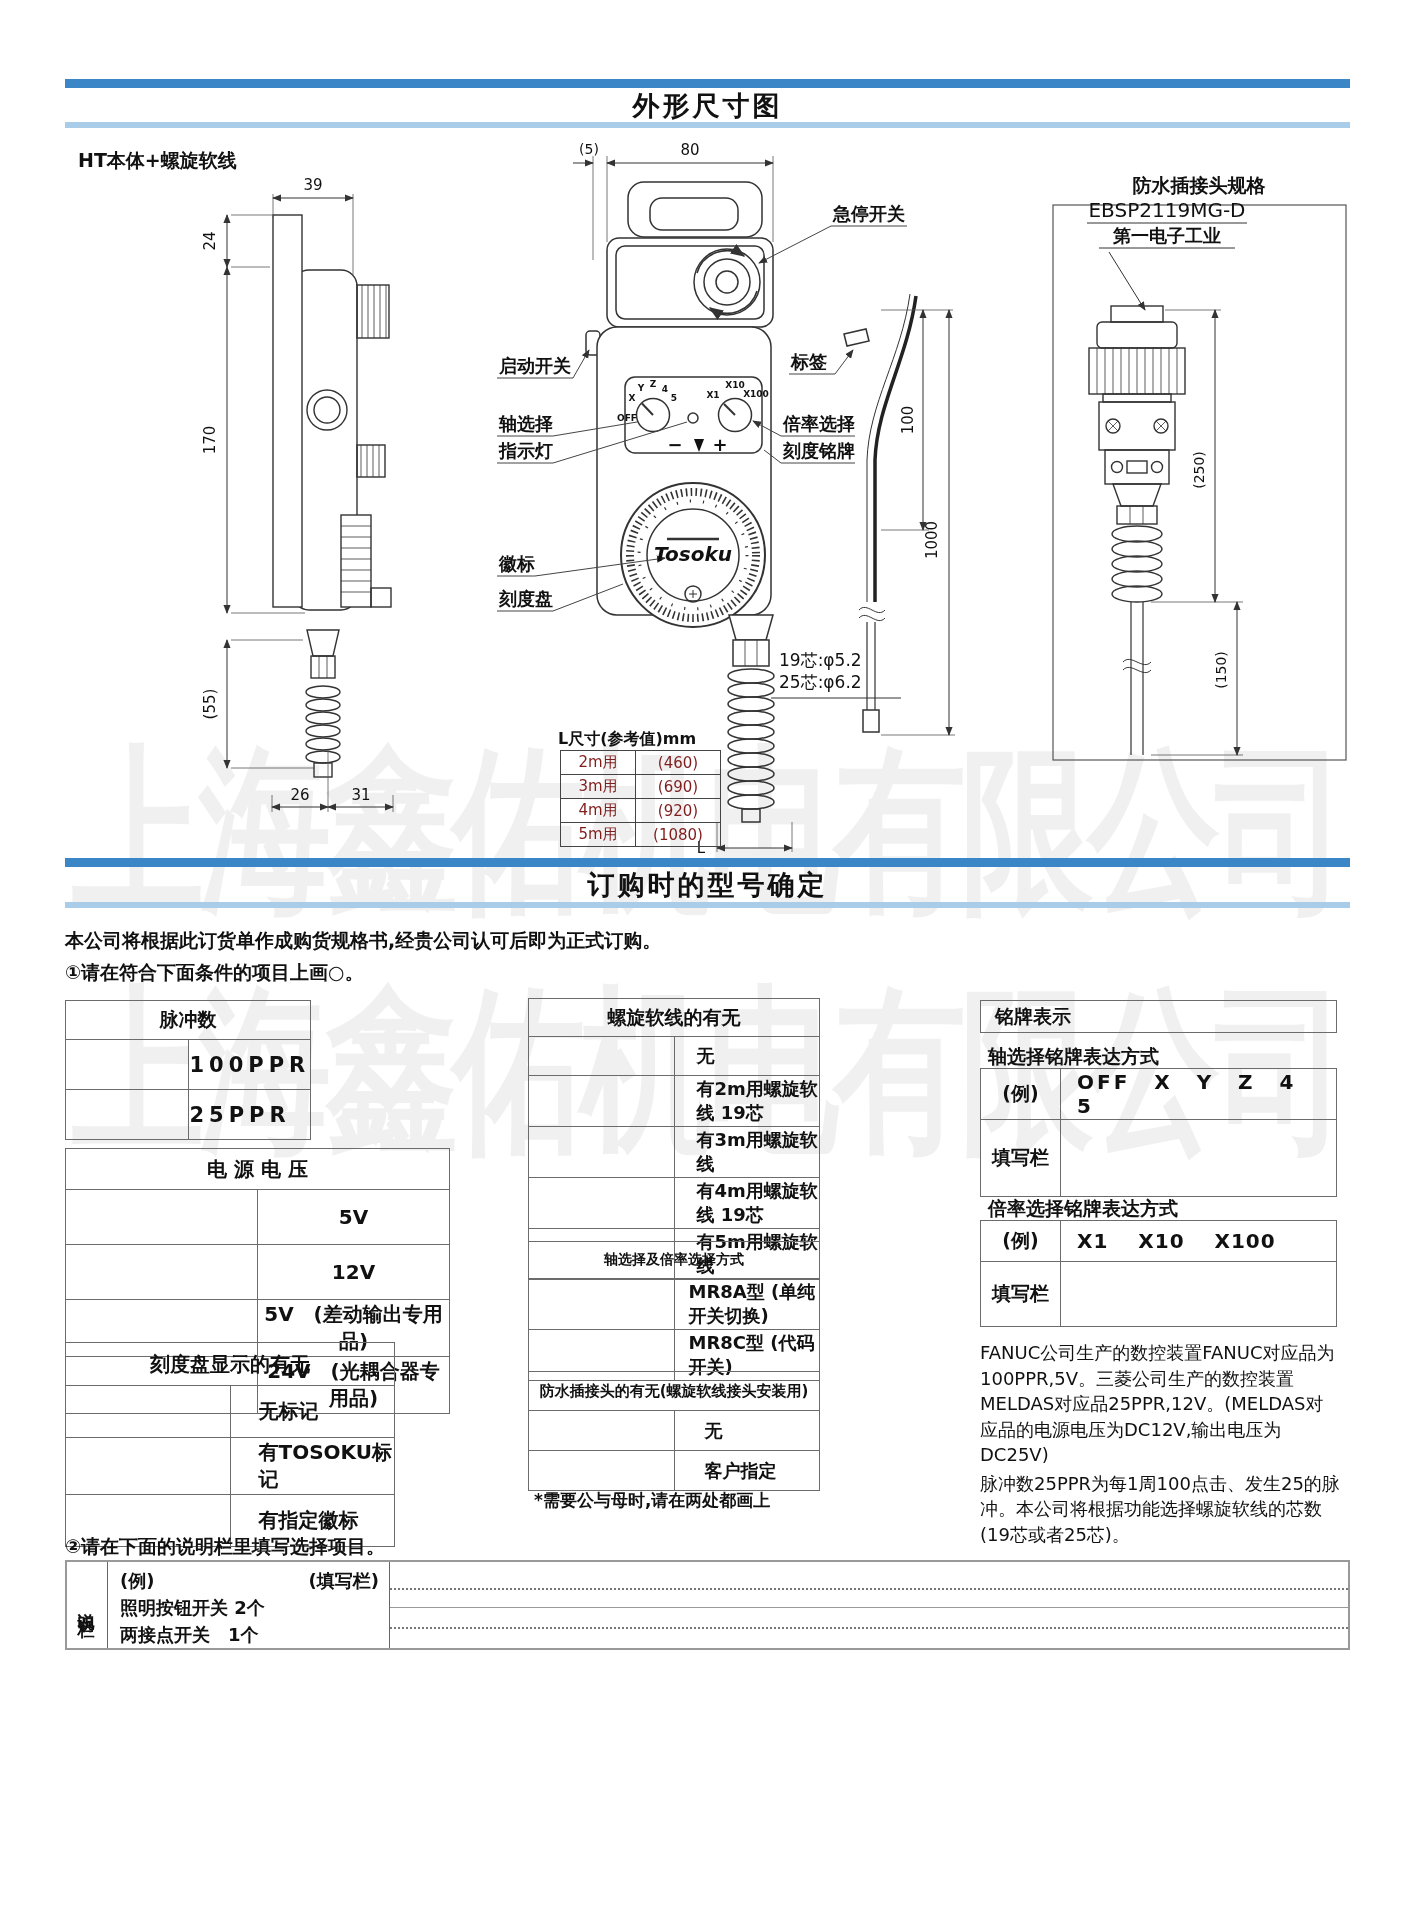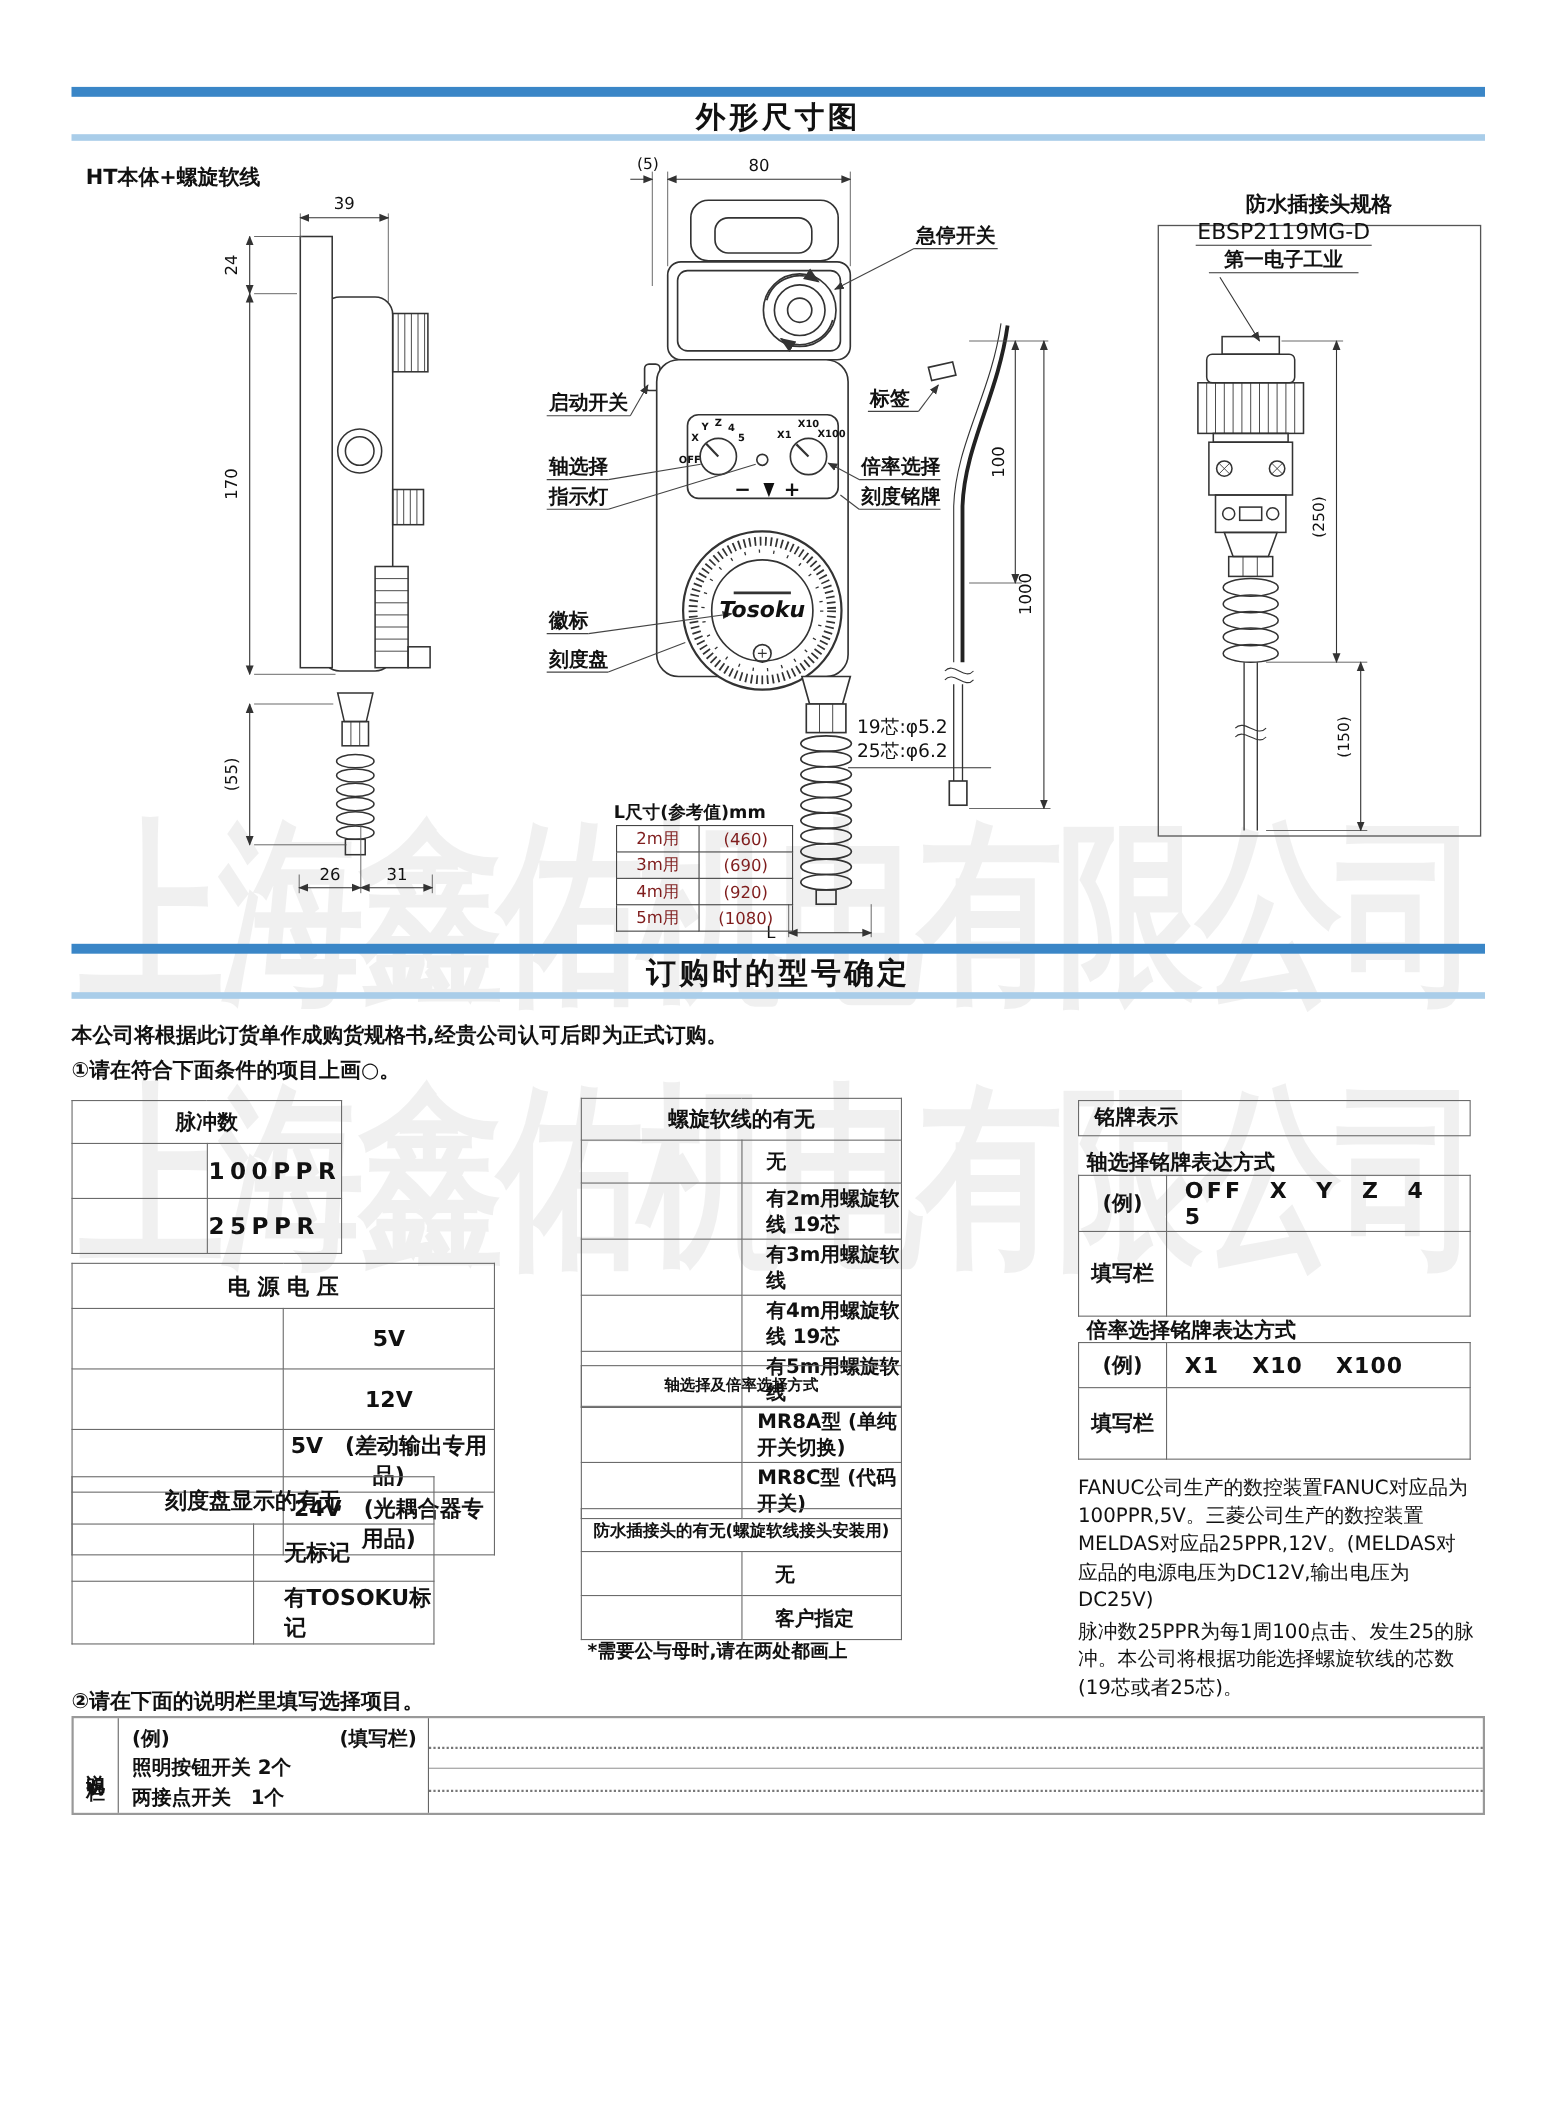--- a/index.html
+++ b/index.html
@@ -341,20 +341,24 @@
           <td colspan="2" class="hd" style="height:40px;font-size:20px">刻度盘显示的有无</td>
         </tr>
     <tr>
           <td class="mark" style="width:72px;height:49px"></td>
           <td style="padding-left:28px;font-size:20px;font-weight:600">无标记</td>
         </tr>
     <tr>
           <td class="mark" style="height:49px"></td>
           <td style="padding-left:28px;font-size:20px;font-weight:600">有TOSOKU标记</td>
         </tr>
+    <tr>
+          <td class="mark" style="height:49px"></td>
+          <td style="padding-left:28px;font-size:20px;font-weight:600">有指定徽标</td>
+        </tr>
   </tbody>
     </table>
 
   <table class="sel" style="left:528px;top:998px;width:292px">
     <tbody>
         <tr>
           <td colspan="2" class="hd" style="height:35px">螺旋软线的有无</td>
         </tr>
     <tr>
           <td class="mark" style="width:55px;height:36px"></td>

